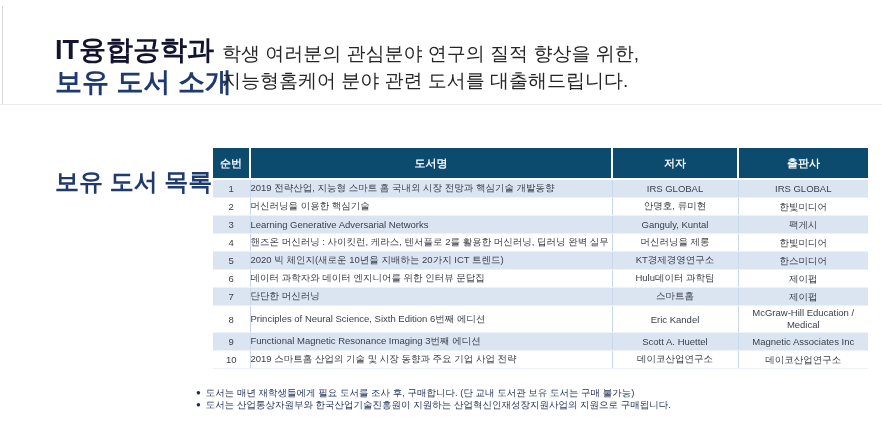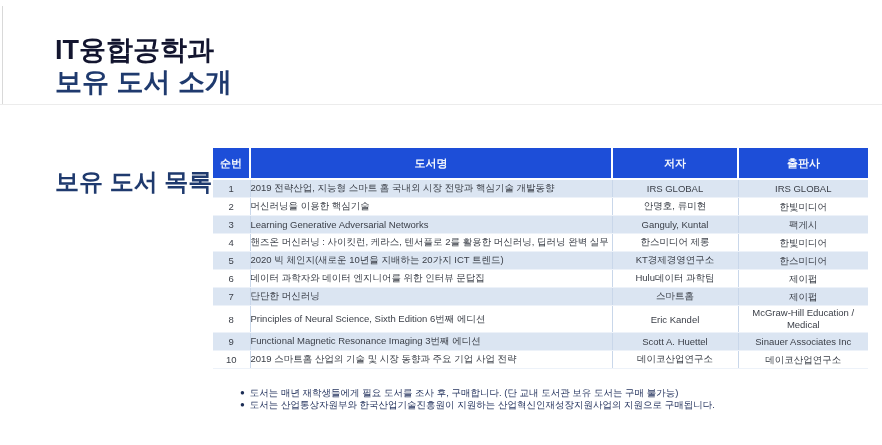--- a/index.html
+++ b/index.html
@@ -16,51 +16,55 @@
 
   .desc{position:absolute;left:222px;top:40px;font-size:19px;line-height:27px;color:#262626;}
 
   .section-title{position:absolute;left:55px;top:166px;font-size:24px;font-weight:bold;color:#1f3a6e;}
 
   table.books{
     position:absolute;left:213px;top:148px;width:655px;
     border-collapse:collapse;table-layout:fixed;
   }
   table.books th{
-    background:#1d4ed8;color:#f2f6fd;font-size:11px;font-weight:bold;
+    background:#0c4a6e;color:#f2f6fd;font-size:11px;font-weight:bold;
     height:30px;border-right:2px solid #ffffff;border-bottom:2px solid #ffffff;
     text-align:center;padding:0 2px;
   }
   table.books th:last-child{border-right:none;}
   table.books td{
     font-size:9.5px;color:#3c4049;height:15px;padding:1px 3px;
     border-right:1px solid #c9d7ea;border-bottom:1px solid #edf2f9;
     text-align:center;overflow:hidden;
   }
   table.books td:last-child{border-right:none;}
   table.books td.c-title{text-align:left;padding-left:0;white-space:nowrap;}
   table.books tbody tr:nth-child(odd){background:#dbe5f2;}
   table.books td.c-pub{line-height:12px;}
 
-  .footnotes{position:absolute;left:196px;top:387px;font-size:9.5px;line-height:11.5px;color:#26355f;margin-left:44px;}
+  .footnotes{position:absolute;left:196px;top:387px;font-size:9.5px;line-height:11.5px;color:#26355f;}
   .footnote{white-space:nowrap;}
   .bullet{font-size:8px;color:#1b2c55;margin-right:5px;vertical-align:1px;}
 </style>
 </head>
 <body>
 
 <div class="slide">
   <div class="edge-left"></div>
   <div class="header-divider"></div>
 
   <div class="dept-title">
     <div class="l1">IT융합공학과</div>
     <div class="l2">보유 도서 소개</div>
   </div>
 
+  <div class="desc">
+    <div>학생 여러분의 관심분야 연구의 질적 향상을 위한,</div>
+    <div>지능형홈케어 분야 관련 도서를 대출해드립니다.</div>
+  </div>
 
   <div class="section-title">보유 도서 목록</div>
 
   <table class="books">
     <colgroup>
       <col style="width:37px">
         <col style="width:362px">
         <col style="width:126px">
         <col style="width:130px">
     </colgroup>
@@ -90,21 +94,21 @@
     <tr>
       <td class="c-no">3</td>
       <td class="c-title">Learning Generative Adversarial Networks</td>
       <td class="c-author">Ganguly, Kuntal</td>
       <td class="c-pub">팩게시</td>
     </tr>
 
     <tr>
       <td class="c-no">4</td>
       <td class="c-title">핸즈온 머신러닝 : 사이킷런, 케라스, 텐서플로 2를 활용한 머신러닝, 딥러닝 완벽 실무</td>
-      <td class="c-author">한스미디어 제롱</td>
+      <td class="c-author">머신러닝을 제롱</td>
       <td class="c-pub">한빛미디어</td>
     </tr>
 
     <tr>
       <td class="c-no">5</td>
       <td class="c-title">2020 빅 체인지(새로운 10년을 지배하는 20가지 ICT 트렌드)</td>
       <td class="c-author">KT경제경영연구소</td>
       <td class="c-pub">한스미디어</td>
     </tr>
 
@@ -126,21 +130,21 @@
       <td class="c-no">8</td>
       <td class="c-title">Principles of Neural Science, Sixth Edition 6번째 에디션</td>
       <td class="c-author">Eric Kandel</td>
       <td class="c-pub">McGraw-Hill Education / Medical</td>
     </tr>
 
     <tr>
       <td class="c-no">9</td>
       <td class="c-title">Functional Magnetic Resonance Imaging 3번째 에디션</td>
       <td class="c-author">Scott A. Huettel</td>
-      <td class="c-pub">Sinauer Associates Inc</td>
+      <td class="c-pub">Magnetic Associates Inc</td>
     </tr>
 
     <tr>
       <td class="c-no">10</td>
       <td class="c-title">2019 스마트홈 산업의 기술 및 시장 동향과 주요 기업 사업 전략</td>
       <td class="c-author">데이코산업연구소</td>
       <td class="c-pub">데이코산업연구소</td>
     </tr>
   </tbody>
   </table>

